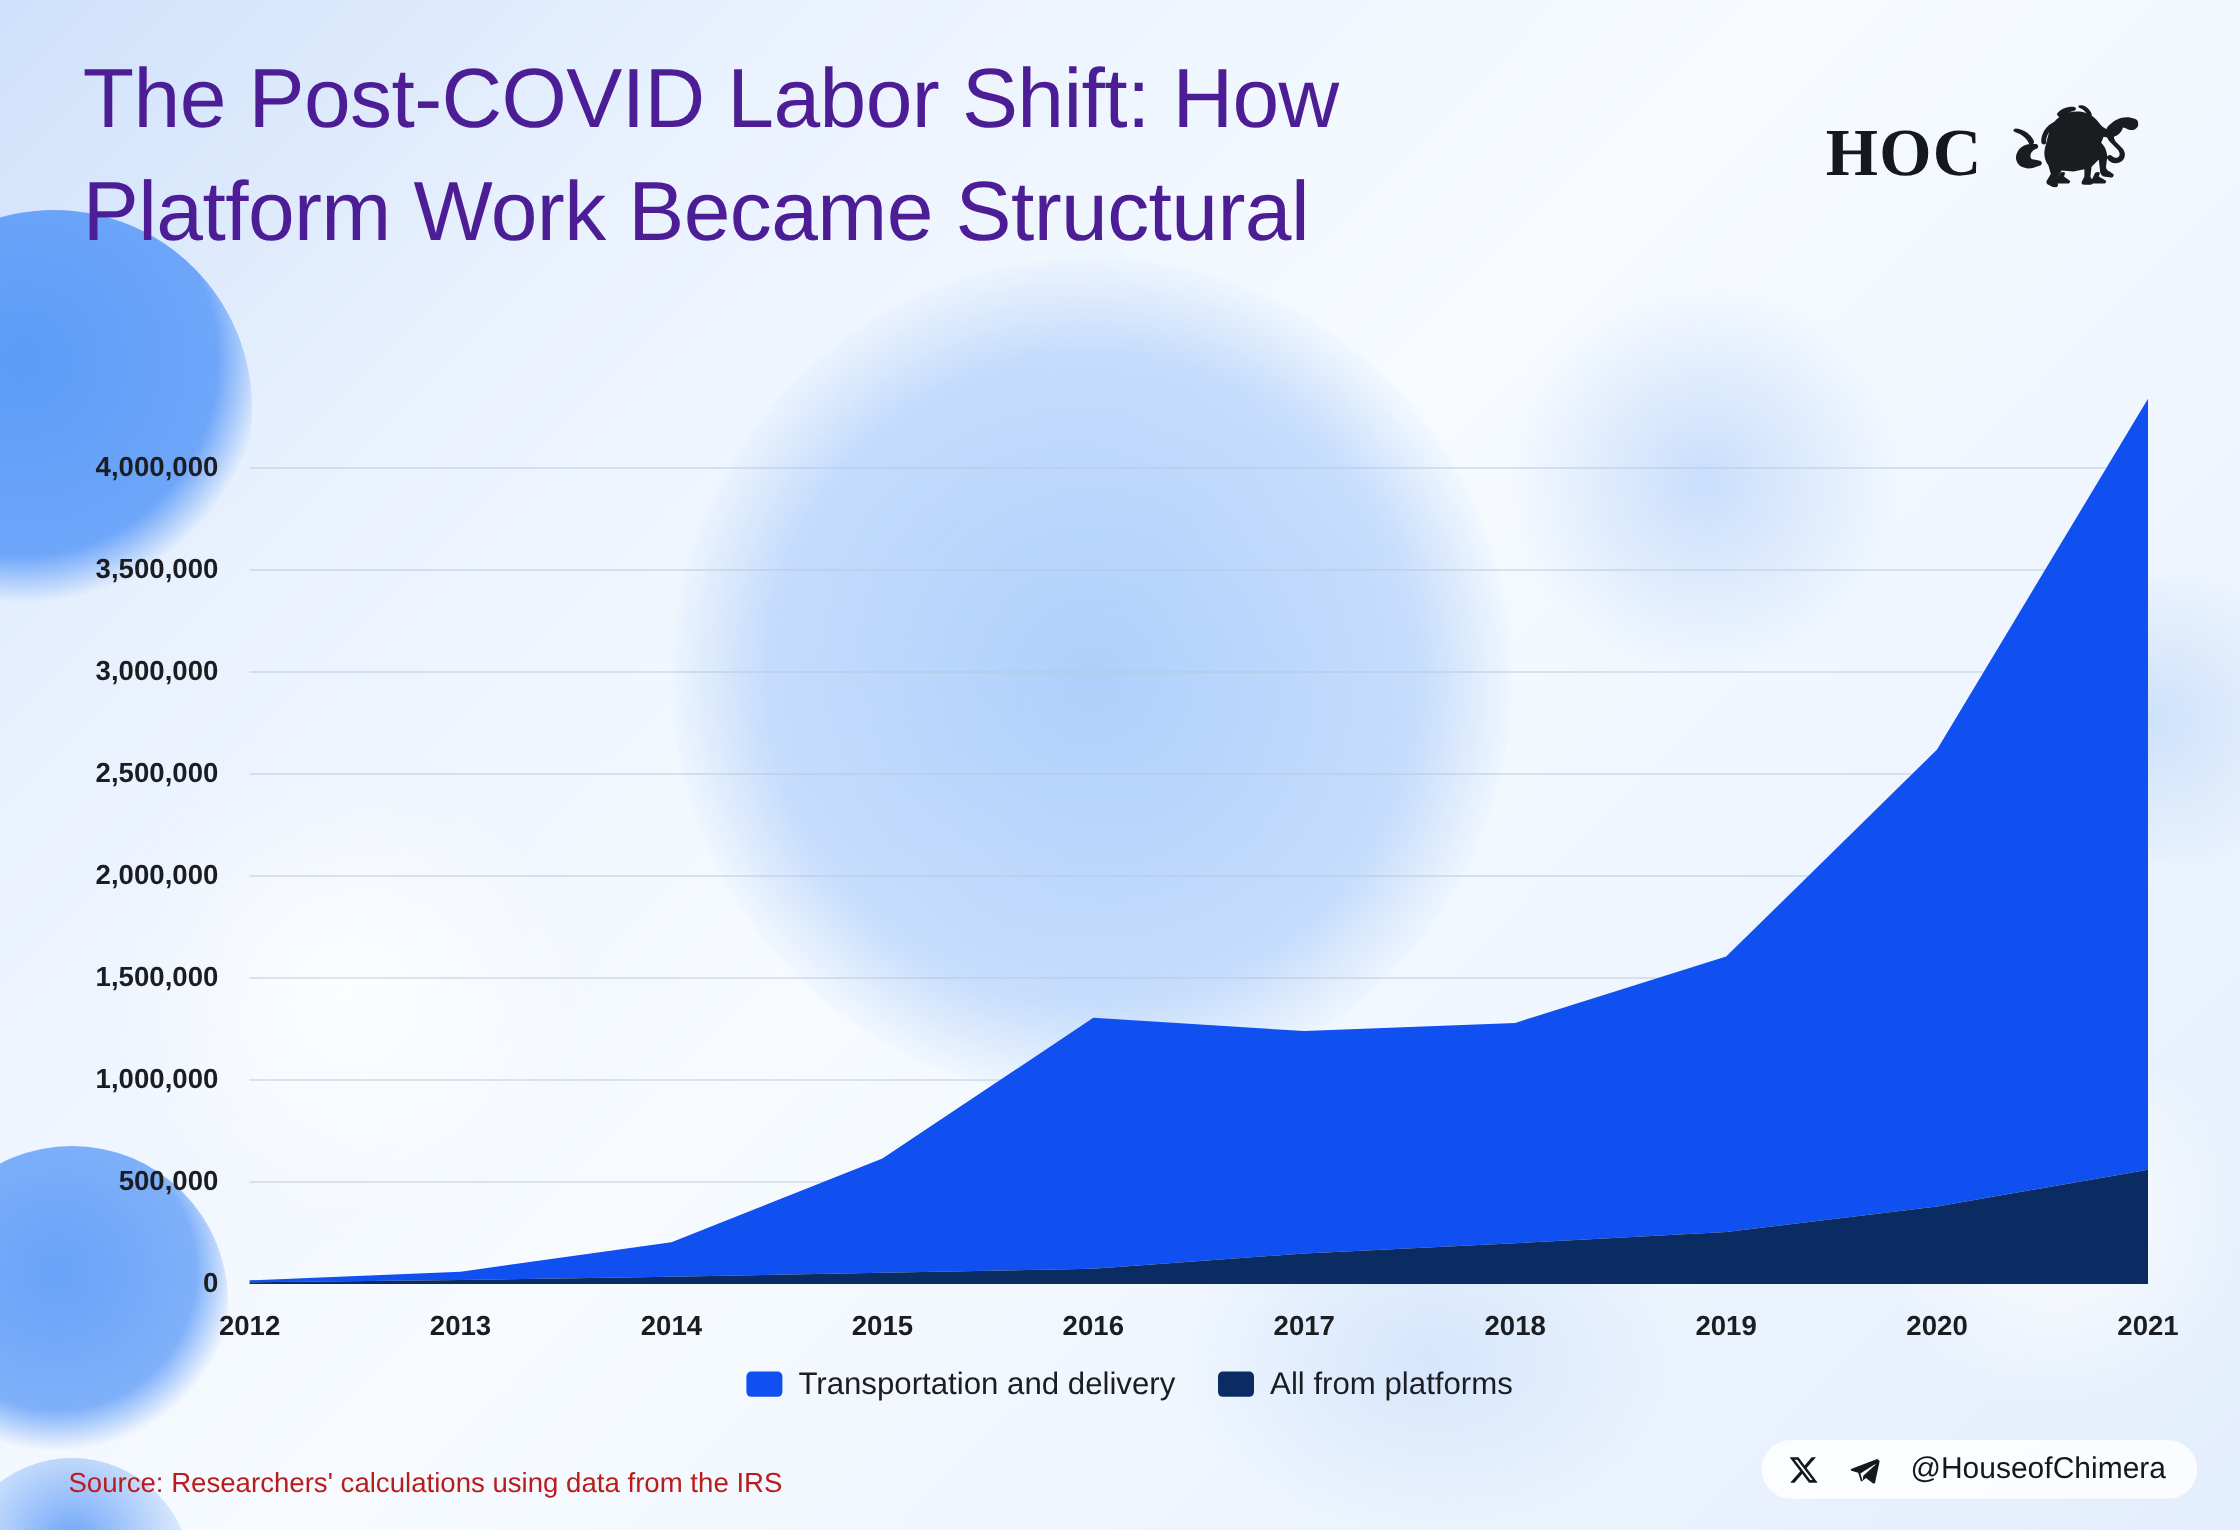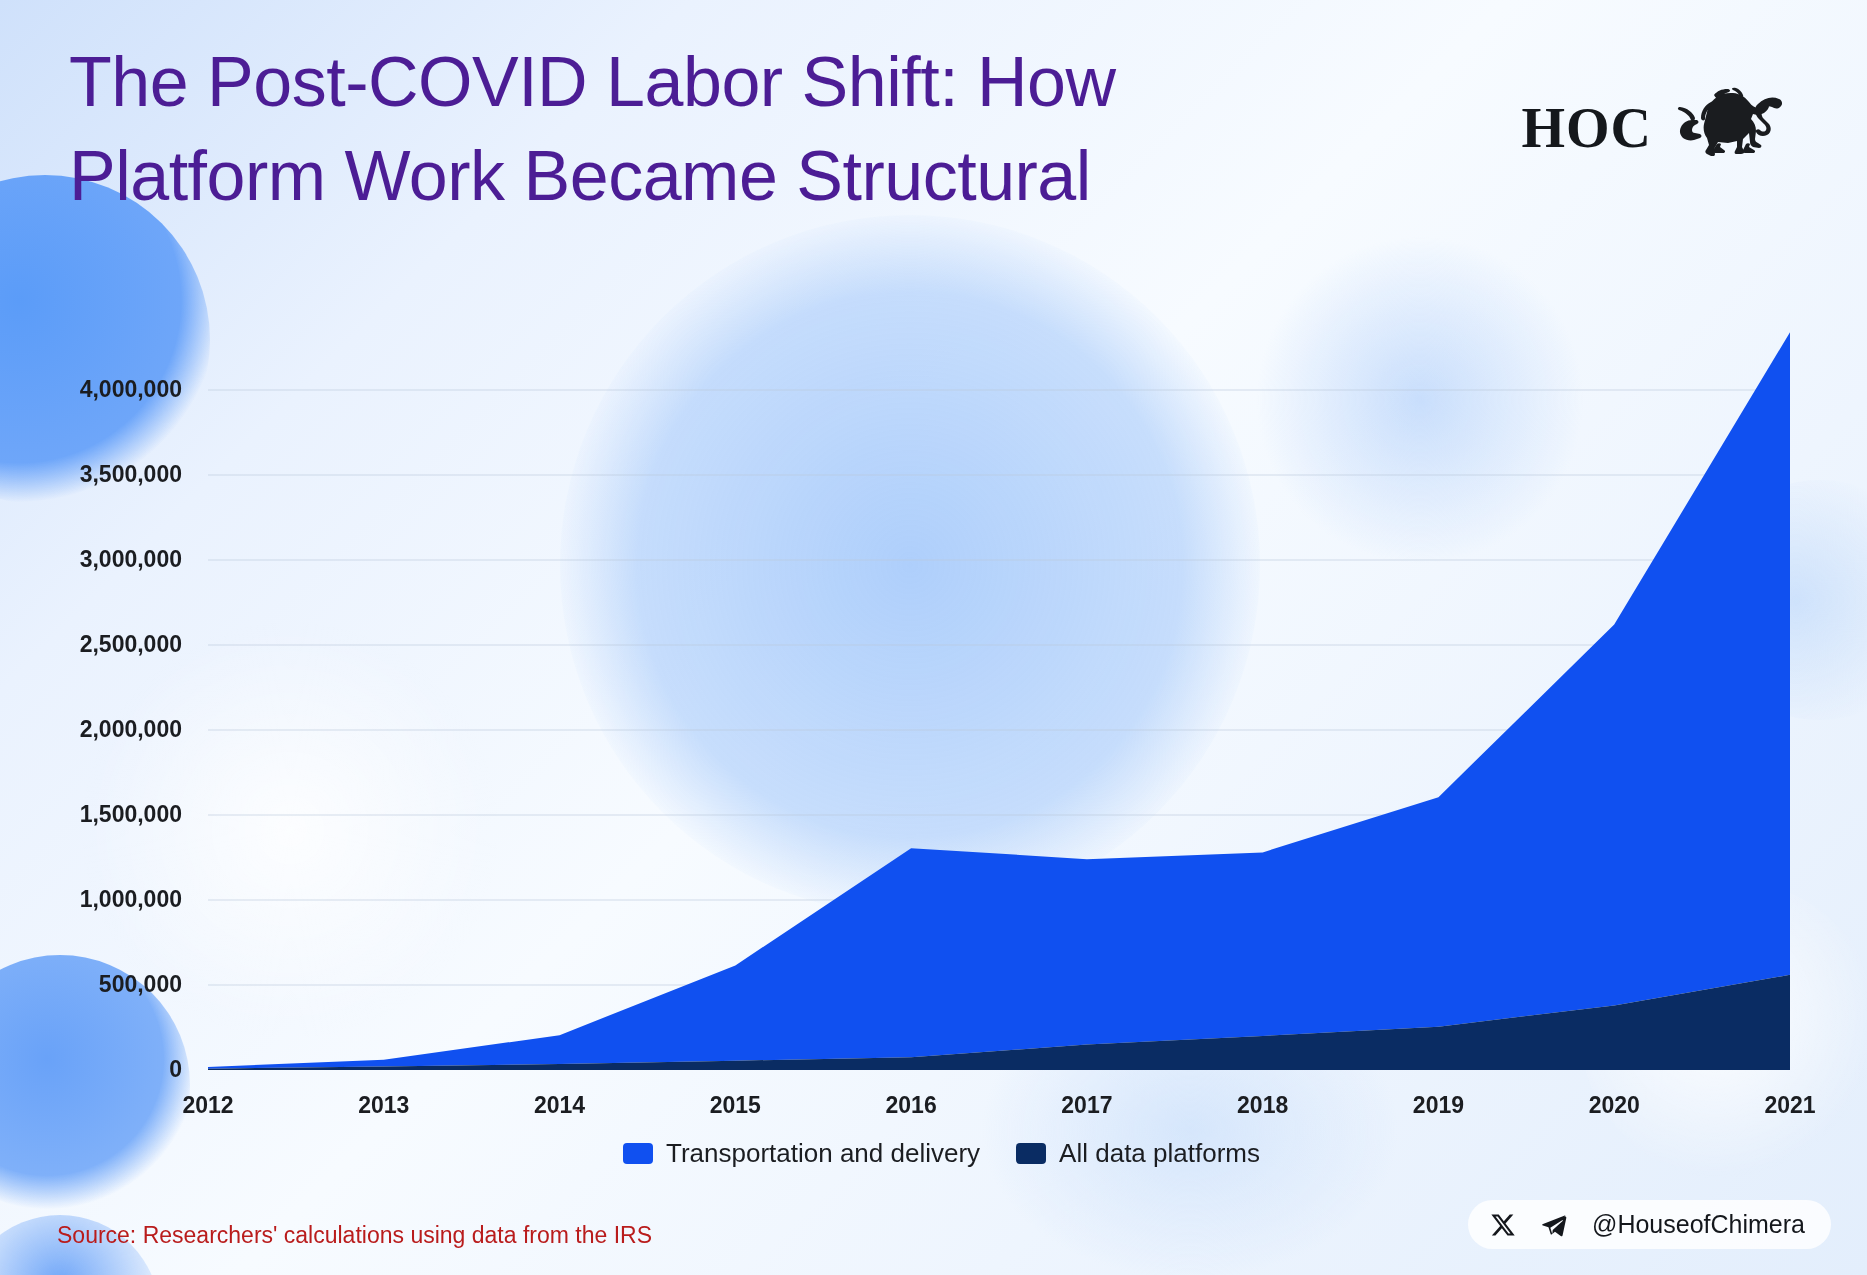--- a/index.html
+++ b/index.html
@@ -187,21 +187,21 @@
     </svg>
   </div>
 
   <div id="legend">
     <div class="legend-item">
       <span class="legend-swatch" style="background:#1050f0"></span>
       <span class="legend-label">Transportation and delivery</span>
     </div>
     <div class="legend-item">
       <span class="legend-swatch" style="background:#0a2c63"></span>
-      <span class="legend-label">All data platforms</span>
+      <span class="legend-label">All from platforms</span>
     </div>
   </div>
 
   <div id="source-note">Source: Researchers' calculations using data from the IRS</div>
 
   <div id="social-pill">
     <svg class="social-glyph" width="26" height="26" viewBox="0 0 24 24">
       <path fill="#14171c" d="M18.24 2.25h3.31l-7.23 8.26 8.5 11.24h-6.65l-5.22-6.82-5.96 6.82H1.68l7.73-8.84L1.25 2.25h6.82l4.71 6.23 5.46-6.23zm-1.16 17.52h1.83L7.08 4.13H5.11l11.97 15.64z"></path>
     </svg>
     <svg class="social-glyph" width="28" height="26" viewBox="0 0 24 24">

